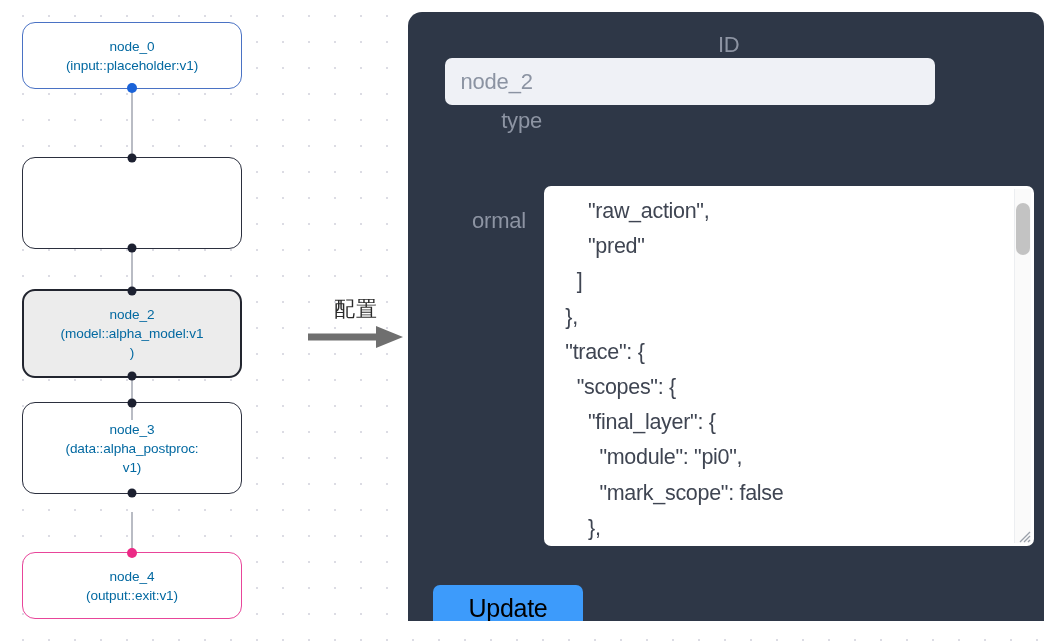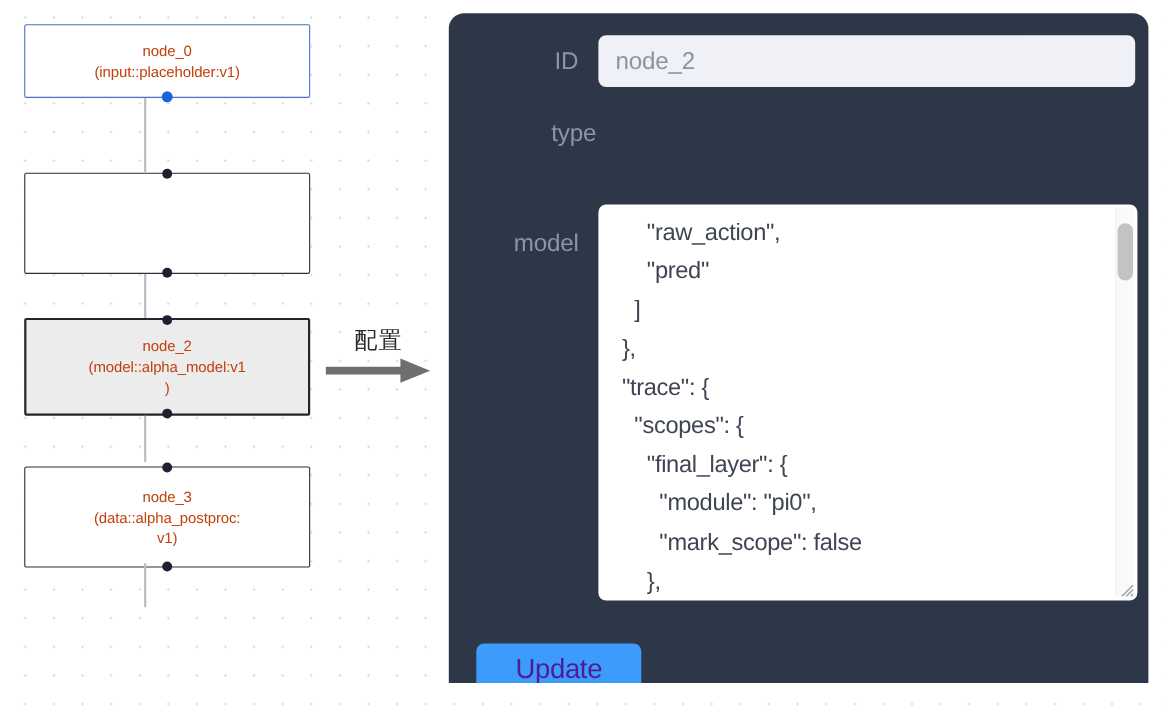--- a/index.html
+++ b/index.html
@@ -29,29 +29,29 @@
     background-color: #ffffff;
     background-image: radial-gradient(#dcdce4 1.1px, transparent 1.2px);
     background-size: 26px 26px;
     background-position: 10px 3px;
   }
 
   .node {
     position: absolute;
     box-sizing: border-box;
     left: 22px;
-    width: 260px;
-    border-radius: 2px;
+    width: 220px;
+    border-radius: 13px;
     background: #ffffff;
     border: 1.4px solid #2b2f3e;
     display: flex;
     align-items: center;
     justify-content: center;
     text-align: center;
-    color: #c2410c;
+    color: #0369a1;
     font-size: 13.6px;
     line-height: 19px;
     letter-spacing: -0.1px;
     padding: 2px 10px;
   }
   .node .nlabel { display: block; white-space: pre-line; }
 
   .node.is-input  { border-color: #4a72c4; border-width: 1.4px; }
   .node.is-output { border-color: #e8459a; border-width: 1.6px; }
   .node.is-selected {
@@ -77,21 +77,21 @@
     width: 2px;
     background: #b9bcc4;
     left: 132px;
     transform: translateX(-50%);
     z-index: 1;
   }
 
   
   #annotation {
     position: absolute;
-    left: 292px;
+    left: 304px;
     top: 296px;
     width: 104px;
     text-align: center;
   }
   #annotation .anno-text {
     font-size: 21px;
     color: #2a2a2a;
     font-family: "DejaVu Sans", sans-serif;
     line-height: 26px;
     letter-spacing: 1px;
@@ -132,21 +132,21 @@
     border: none;
     border-radius: 7px;
     color: #8b93a2;
     font-size: 22px;
     font-family: "Liberation Sans", sans-serif;
     padding: 0 16px;
     outline: none;
     letter-spacing: -0.2px;
   }
 
-  #row-id { left: 0; top: 20px; width: 624px; }
+  #row-id { left: 0; top: 20px; width: 563px; flex-direction: column; }
   #row-id .field-label { width: 118px; margin-right: 18px; }
   #row-id .field-input { width: 490px; height: 47px; }
 
   #row-type { left: 0; top: 96px; width: 636px; margin-left: 16px; }
   #row-type .field-label { width: 118px; margin-right: 18px; }
   #row-type .field-input { width: 490px; height: 47px; }
 
   #row-config { left: 0; top: 174px; width: 636px; align-items: flex-start; }
   #row-config .field-label { width: 118px; margin-right: 18px; margin-top: 22px; }
 
@@ -196,21 +196,21 @@
 
   #update-button {
     position: absolute;
     left: 25px;
     top: 573px;
     width: 150px;
     height: 46px;
     background: #3d9bfb;
     border: none;
     border-radius: 7px 7px 0 0;
-    color: #4c1d95;
+    color: #000000;
     font-size: 25px;
     font-family: "Liberation Sans", sans-serif;
     text-align: center;
     line-height: 38px;
     cursor: pointer;
     padding: 0;
     letter-spacing: -0.3px;
   }
 </style>
 </head>
@@ -237,28 +237,33 @@
     </div>
 
     <div class="node is-selected" style="top:289px; height:89px;">
       <span class="nlabel">node_2
 (model::alpha_model:v1
 )</span>
       <span class="handle" style="top:0%;"></span>
       <span class="handle" style="top:100%;"></span>
     </div>
 
-    <div class="node" style="top:424px; height:92px;">
+    <div class="node" style="top:402px; height:92px;">
       <span class="nlabel">node_3
 (data::alpha_postproc:
 v1)</span>
       <span class="handle" style="top:0%;"></span>
       <span class="handle" style="top:100%;"></span>
     </div>
 
+    <div class="node is-output" style="top:552px; height:67px;">
+      <span class="nlabel">node_4
+(output::exit:v1)</span>
+      <span class="handle h-pink" style="top:0%;"></span>
+    </div>
   </div>
 
   <div id="annotation">
     <div class="anno-text">配置</div>
     <span class="anno-arrow">
       <svg width="96" height="26" viewBox="0 0 96 26">
         <path d="M0 9.5 H68 V2 L95 13 L68 24 V16.5 H0 Z" fill="#6f6f6f"></path>
       </svg>
     </span>
   </div>
@@ -268,21 +273,21 @@
     <div class="field-row" id="row-id">
       <span class="field-label">ID</span>
       <input class="field-input" type="text" value="node_2" style="">
     </div>
 
     <div class="field-row" id="row-type">
       <span class="field-label">type</span>
     </div>
 
     <div class="field-row" id="row-config">
-      <span class="field-label">model</span>
+      <span class="field-label">ormal</span>
       <div class="textarea-wrap">
         <pre class="textarea-content">      "raw_action",
       "pred"
     ]
   },
   "trace": {
     "scopes": {
       "final_layer": {
         "module": "pi0",
         "mark_scope": false

